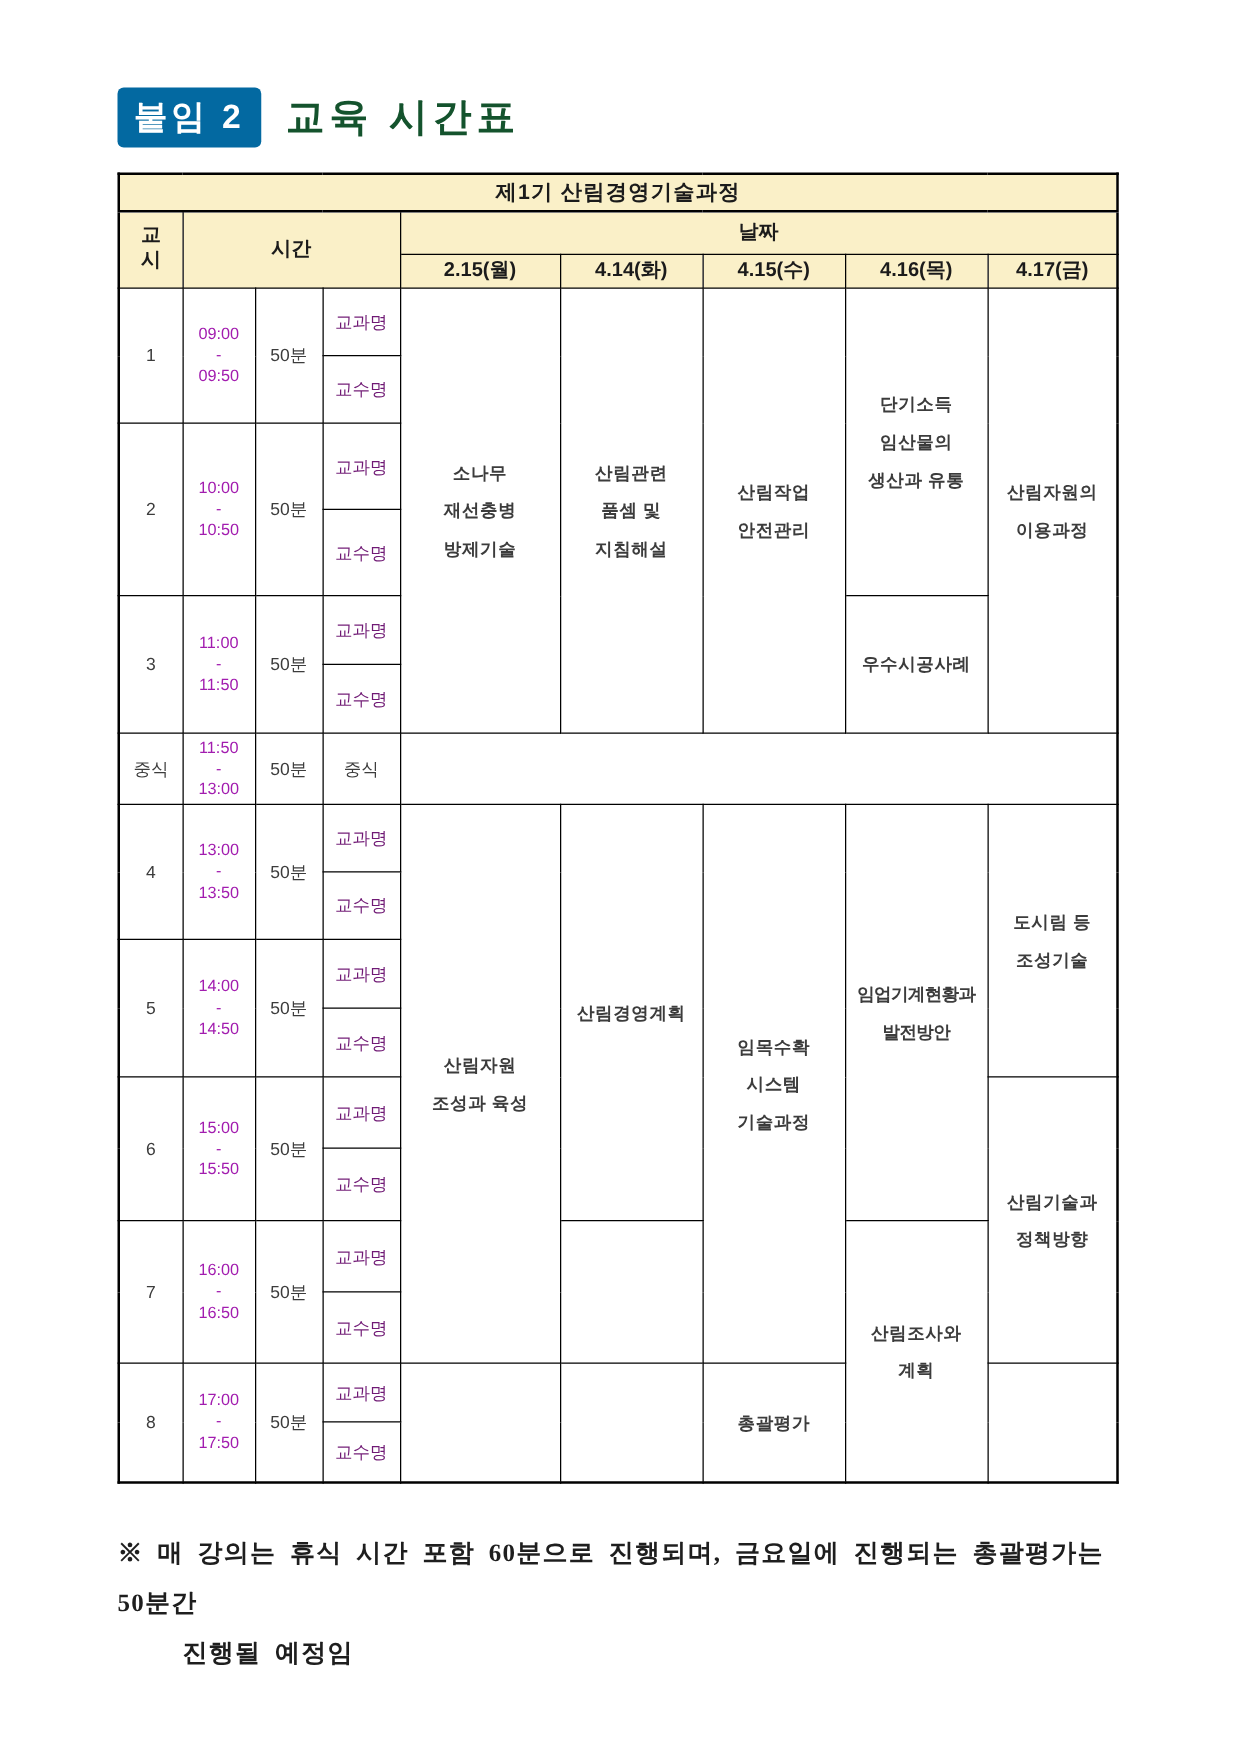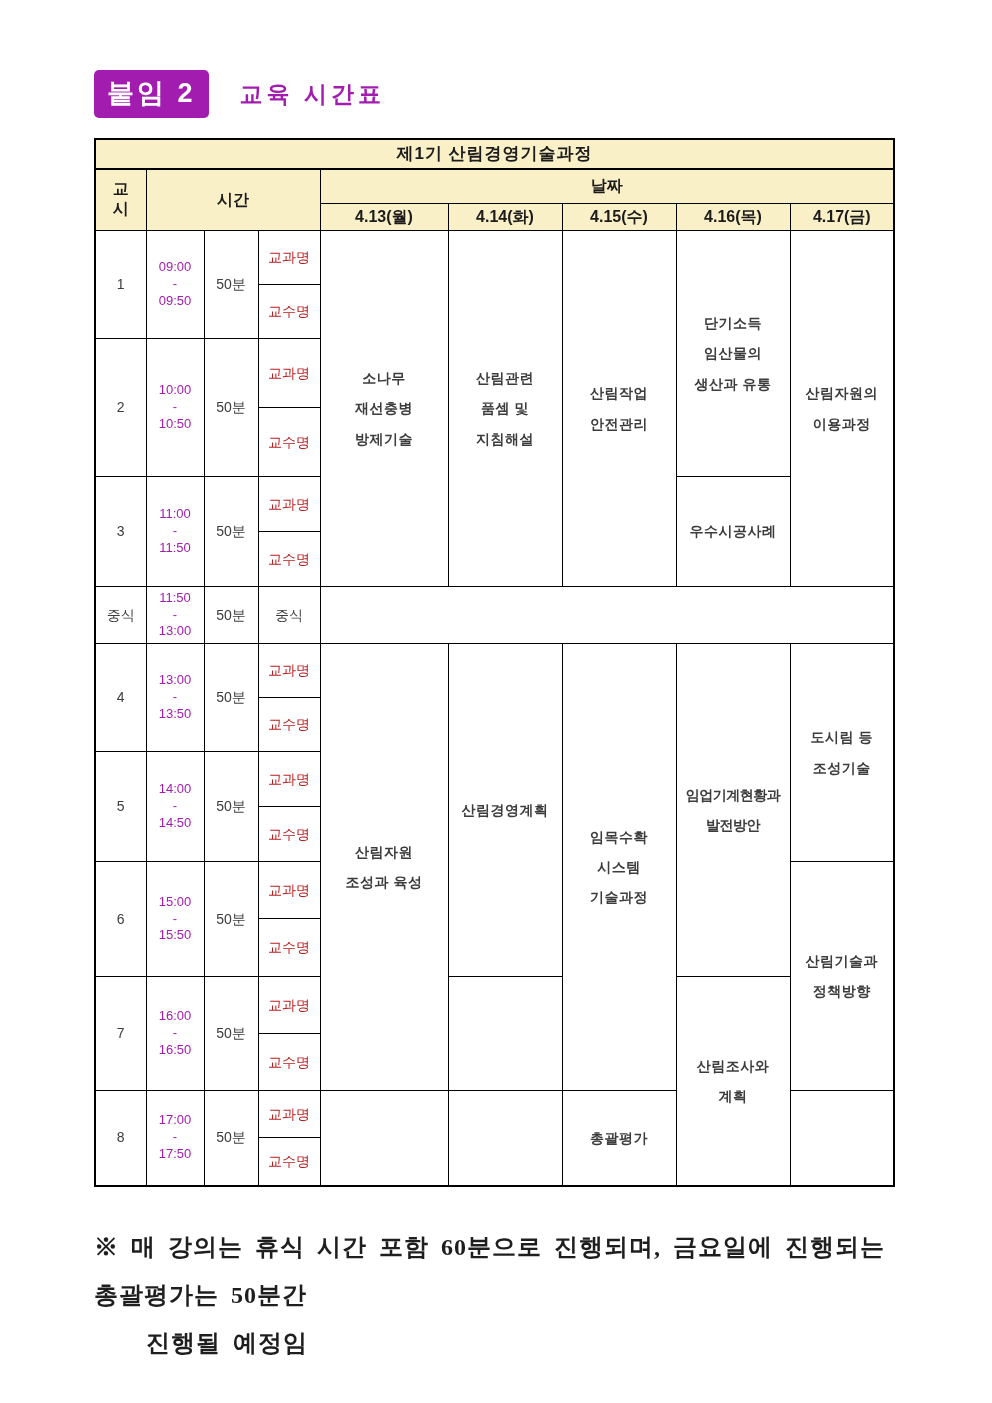--- a/index.html
+++ b/index.html
@@ -9,59 +9,59 @@
     background: #ffffff;
     font-family: "Liberation Sans", sans-serif;
     color: #3c3c3c;
     overflow: hidden;
   }
   .page { padding: 70px 0 0 94px; }
 
   
   .header-row { display:flex; align-items:center; gap:20px; margin-bottom:20px; }
   .badge {
-    background:#a21caf; color:#ffffff;
+    background:#0369a1; color:#ffffff;
     font-weight:bold; font-size:27px; letter-spacing:3px;
     padding: 5px 13px 7px 13px; border-radius:5px;
   }
   .doc-title {
-    font-weight:bold; font-size:23px; color:#a21caf; letter-spacing:4px;margin-left:11px;
+    font-weight:bold; font-size:31px; color:#14532d; letter-spacing:4px;
   }
 
   
   table.timetable {
     border-collapse:collapse; table-layout:fixed;
     width:801px; border:2px solid #000;
   }
   td {
     border:1px solid #000;
     text-align:center; vertical-align:middle;
     font-size:14px; line-height:1.5;
     white-space:pre-line; padding:1px; overflow:hidden;
   }
   .hdr { background:#faf0c8; font-weight:bold; color:#1b1b1b; font-size:16px; }
   .title-cell { font-size:17px; letter-spacing:1px; border-bottom:2px solid #000; }
   .vert { display:inline-block; width:1.25em; word-break:break-all; line-height:1.25; }
   .time { font-size:13px; line-height:1.3; color:#a21caf; }
   .course { line-height:2.15; letter-spacing:0.5px; color:#3c3c3c;font-weight:bold; }
   .tight { letter-spacing:-0.5px; }
-  .lbl { color:#b91c1c; }
+  .lbl { color:#701a75; }
 
   
   .rh34 { height:18px; } .rh35 { height:35px; }
   .rh54 { height:54px; } .rh55 { height:55px; }
   .rh57 { height:57px; } .rh58 { height:58px; }
   .rh69 { height:69px; }
   .rh47 { height:47px; } .rh48 { height:48px; }
 
   
   .footnote {
     margin-top:36px; width:815px;
     font-family:"Liberation Serif", serif;
-    font-weight:bold; font-size:24px; color:#1e1e1e;
+    font-weight:bold; font-size:20px; color:#1e1e1e;
     line-height:2.0; word-spacing:5px; letter-spacing:1px;
   }
   .footnote .line2 { margin-left:52px; }
 </style>
 </head>
 <body>
 
 <div class="page">
 
   <div class="header-row">
@@ -86,21 +86,21 @@
         <tr class="rh34">
       <td colspan="9" class="hdr title-cell">제1기 산림경영기술과정</td>
     </tr>
 
     <tr class="rh35">
       <td rowspan="2" class="hdr"><span class="vert">교시</span></td>
       <td rowspan="2" colspan="3" class="hdr">시간</td>
       <td colspan="5" class="hdr">날짜</td>
     </tr>
     <tr class="rh34">
-      <td class="hdr">4.13(월)</td>
+      <td class="hdr">2.15(월)</td>
       <td class="hdr">4.14(화)</td>
       <td class="hdr">4.15(수)</td>
       <td class="hdr">4.16(목)</td>
       <td class="hdr">4.17(금)</td>
     </tr>
 
     <tr class="rh54">
       <td rowspan="2">1</td>
       <td rowspan="2" class="time">09:00
 -

